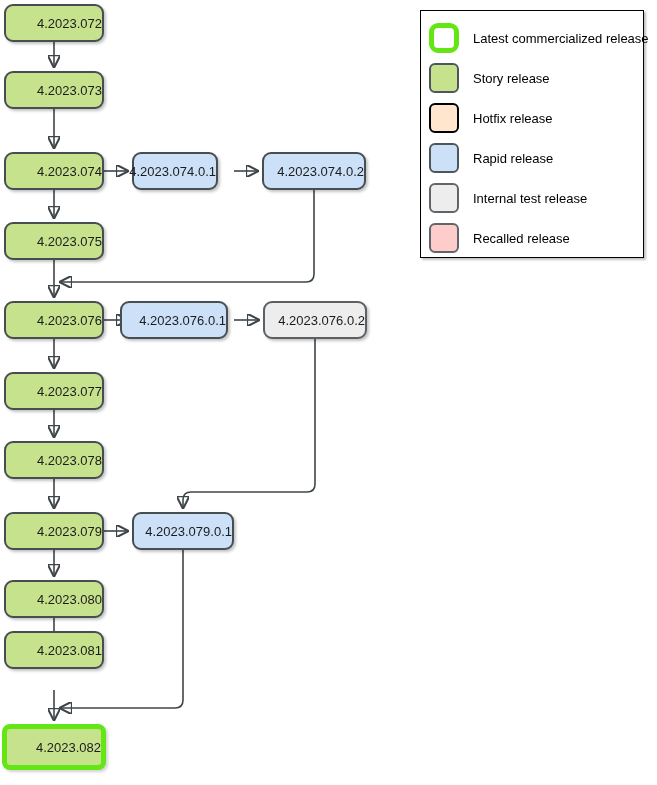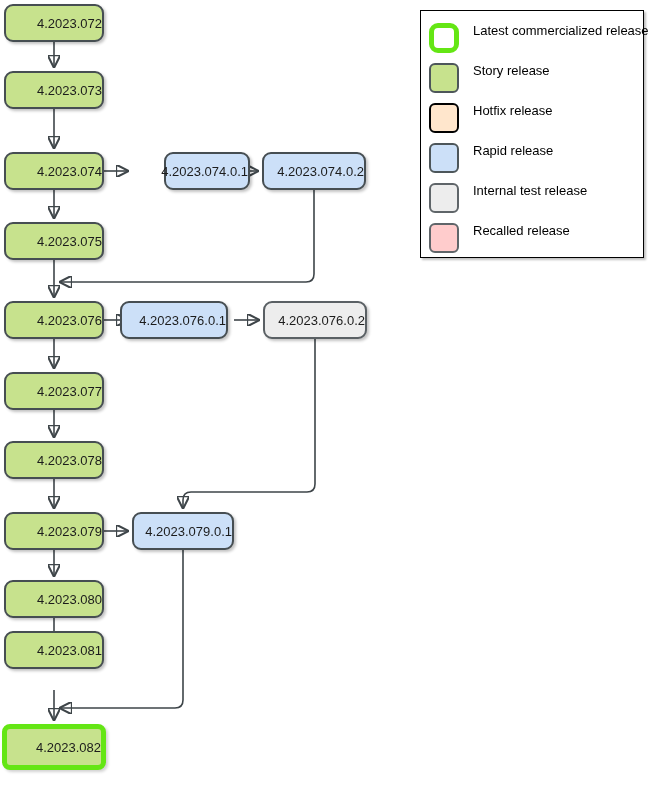--- a/index.html
+++ b/index.html
@@ -18,21 +18,21 @@
   }
   .node.rapid{background:#cce0f8;}
   .node.internal{background:#ededed;border-color:#5a6064;padding-left:32px;}
   .node.latest{border:5px solid #64e614;border-radius:8px;height:46px;box-shadow:2px 2px 3px rgba(0,0,0,0.18);}
   .legend{
     position:absolute;left:420px;top:10px;width:224px;height:248px;box-sizing:border-box;
     background:#ffffff;border:1px solid #000000;
     box-shadow:2px 2px 2px rgba(0,0,0,0.25);
     padding:12px 8px;display:flex;flex-direction:column;gap:10px;
   }
-  .legend-row{display:flex;gap:14px;height:30px;}
+  .legend-row{display:flex;align-items:center;gap:14px;height:30px;}
   .swatch{width:30px;height:30px;box-sizing:border-box;border-radius:6px;flex:0 0 auto;}
   .swatch.latest{background:#ffffff;border:5px solid #64e614;border-radius:9px;}
   .swatch.story{background:#c7e28d;border:2px solid #4d565a;}
   .swatch.hotfix{background:#ffe6cc;border:2px solid #000000;}
   .swatch.rapid{background:#cce0f8;border:2px solid #4d565a;}
   .swatch.internal{background:#ededed;border:2px solid #5f6569;}
   .swatch.recalled{background:#ffcccc;border:2px solid #5f6569;}
   .legend-label{font-size:13px;color:#000000;white-space:nowrap;}
 </style>
 </head>
@@ -93,21 +93,21 @@
   <div class="node story" style="left:4px;top:580px;">
       <span>4.2023.080</span>
     </div>
   <div class="node story" style="left:4px;top:631px;">
       <span>4.2023.081</span>
     </div>
   <div class="node story latest" style="left:2px;top:724px;width:104px;">
       <span>4.2023.082</span>
     </div>
 
-  <div class="node rapid" style="left:132px;top:152px;width:86px;margin-left:32px;">
+  <div class="node rapid" style="left:132px;top:152px;width:86px;">
       <span>4.2023.074.0.1</span>
     </div>
   <div class="node rapid" style="left:262px;top:152px;width:104px;">
       <span>4.2023.074.0.2</span>
     </div>
   <div class="node rapid" style="left:120px;top:301px;width:108px;">
       <span>4.2023.076.0.1</span>
     </div>
   <div class="node internal" style="left:263px;top:301px;width:104px;">
       <span>4.2023.076.0.2</span>

